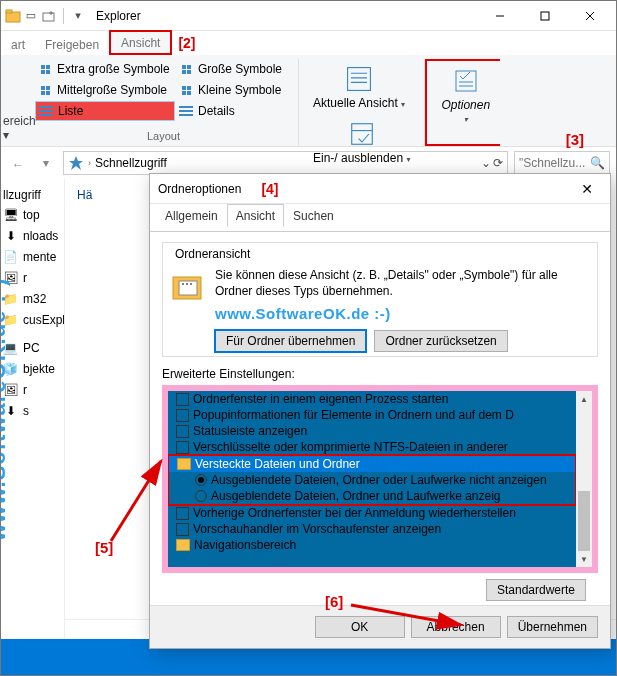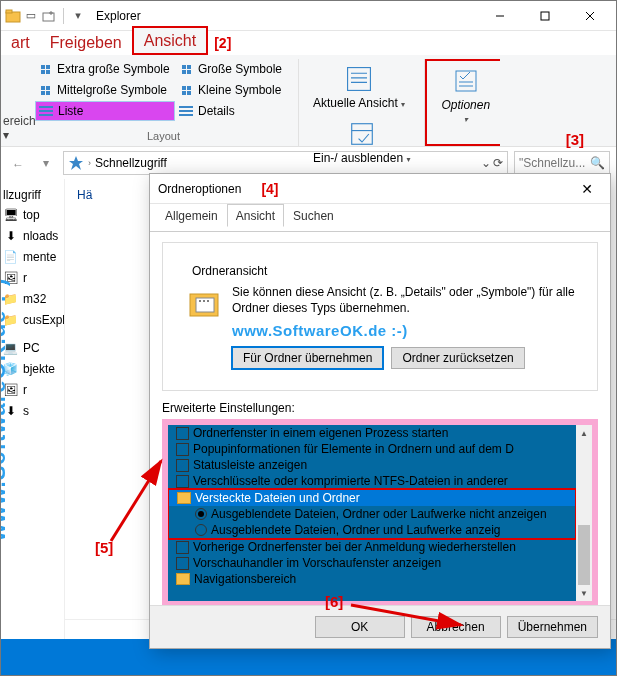--- a/index.html
+++ b/index.html
@@ -11,33 +11,33 @@
 .title-icon { width: 16px; height: 16px; display:inline-flex; align-items:center; justify-content:center; font-size:11px; color:#555;}
 .title-sep { width:1px; height:16px; background:#ccc; margin:0 4px;}
 .title-text { margin-left: 10px; font-size: 12px; color:#000;}
 .title-anno { color:#d00; font-weight:bold; margin-left: 60px;}
 .title-right { margin-left:auto; display:flex; }
 .sysbtn { width:45px; height:28px; display:flex; align-items:center; justify-content:center; color:#555; }
 .sysbtn svg { width:10px; height:10px; }
 
 
 .tabrow { height:24px; display:flex; align-items:flex-end; padding-left:0; background:#fff;}
-.tab { padding: 4px 10px 3px 10px; font-size:16px; color:#b91c1c;text-align:center; }
+.tab { padding: 4px 10px 3px 10px; font-size:12px; color:#737373;text-align:center; }
 .tab.active { background:#f5f6f7; }
 .red-box { border:2px solid #d00; }
 .anno { color:#d00; font-size:14px; font-weight:bold;}
 
 
 .ribbon { height: 92px; background:#f5f6f7; border-bottom:1px solid #e1e1e1; display:flex; padding:4px 0 0 0; }
 .ribgroup { border-right:1px solid #e1e1e1; padding: 0 6px 0 6px; display:flex; flex-direction:column; height:100%; }
 .ribgroup-label { text-align:center; font-size:11px; color:#666; margin-top:auto; padding-bottom:4px;}
 .ribgroup-pane { flex:1; }
 .layout-table { display:grid; grid-template-columns: 140px 110px; grid-auto-rows: 20px; gap:1px;}
 .layout-item { display:flex; align-items:center; gap:4px; font-size:12px; padding:1px 2px; }
-.layout-item.sel { border:1px solid #a5cdec; background:#d946ef;}
+.layout-item.sel { border:1px solid #a5cdec; background:#ef4444;}
 .li-icon { width:16px; height:14px; display:inline-flex; align-items:center; justify-content:center;}
 .li-icon span{ display:grid; grid-template-columns:4px 4px; grid-template-rows:4px 4px; gap:1px;}
 .li-icon span i{ background:#3a87c9;}
 .li-icon.bars span{ display:flex; flex-direction:column; gap:2px; width:14px;}
 .li-icon.bars span i{ height:2px; background:#3a87c9;}
 .ribbtn { display:flex; flex-direction:column; align-items:center; justify-content:flex-start; padding:4px 8px; gap:2px; height:76px;}
 .ribbtn-icon { width:32px; height:32px; display:flex; align-items:center; justify-content:center;}
 .ribbtn-label { font-size:12px; text-align:center; line-height:1.1;}
 .drop { font-size:8px; color:#555;}
 .opt-icon svg { width:28px; height:28px;}
@@ -74,21 +74,21 @@
 
 
 .dialog { position:absolute; left:148px; top:172px; width:462px; height:476px; background:#fff; border:1px solid #aaa; box-shadow: 4px 4px 18px rgba(0,0,0,.25); display:flex; flex-direction:column; z-index:10;}
 .dlg-title{ height:30px; display:flex; align-items:center; padding:0 8px; border-bottom:1px solid #e5e5e5;}
 .dlg-title-text{ font-size:12px;}
 .dlg-close{ margin-left:auto; width:30px; text-align:center; font-size:14px;}
 .dlg-tabs{ height:28px; display:flex; align-items:flex-start; border-bottom:1px solid #ccc; padding:0 6px;}
 .dlg-tab{ padding:4px 8px 3px 8px; font-size:12px; color:#333; border:1px solid transparent; margin-bottom:-1px;}
 .dlg-tab.active{ border:1px solid #ccc; border-bottom:1px solid #fff; background:#fff;}
 .dlg-body{ flex:1; padding:10px 12px; overflow:hidden;}
-.fieldset{ border:1px solid #ddd; padding:21px; margin-bottom:10px;}
+.fieldset{ border:1px solid #ddd; padding:4px; margin-bottom:10px;}
 .fieldset-legend{ font-size:12px; color:#000; margin:-14px 0 6px 4px; background:#fff; padding:0 4px; display:inline-block;}
 .fs-row{ display:flex; gap:8px;}
 .fs-icon{ width:40px; height:40px; display:flex; align-items:center; justify-content:center; flex-shrink:0;}
 .fs-text{ font-size:12px; color:#000; line-height:1.35;}
 .wm{ color:#2aa0ef; font-weight:bold; font-size:15px; letter-spacing:.5px; margin-top:6px;}
 .btnrow{ display:flex; gap:8px; margin-top:8px; }
 .winbtn{ border:1px solid #adadad; background:#e1e1e1; padding:3px 10px; font-size:12px; min-width:90px; text-align:center;}
 .winbtn.def{ border:1px solid #0078d7; outline:1px solid #0078d7;}
 .adv-label{ font-size:12px; margin:6px 0 4px 0;}
 .treeview{ border:6px solid #f9a8d4; height:188px; overflow:hidden; position:relative; background:#0369a1;}

